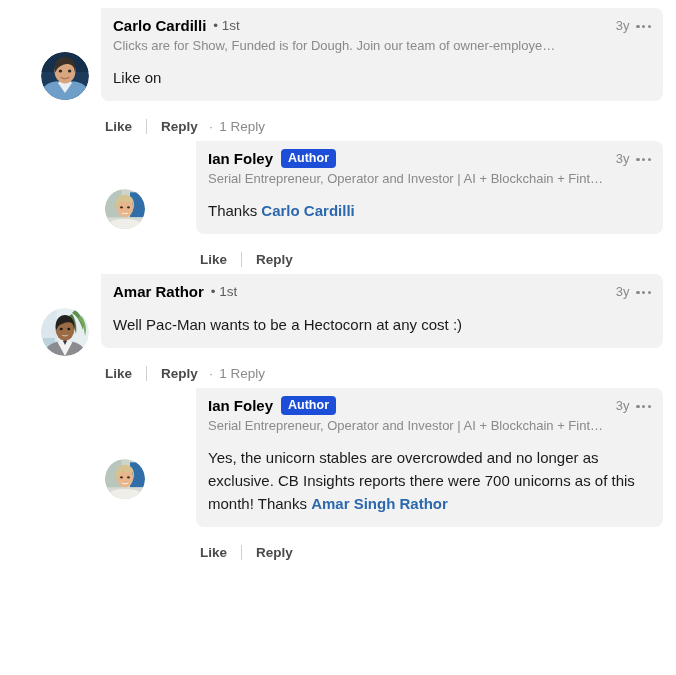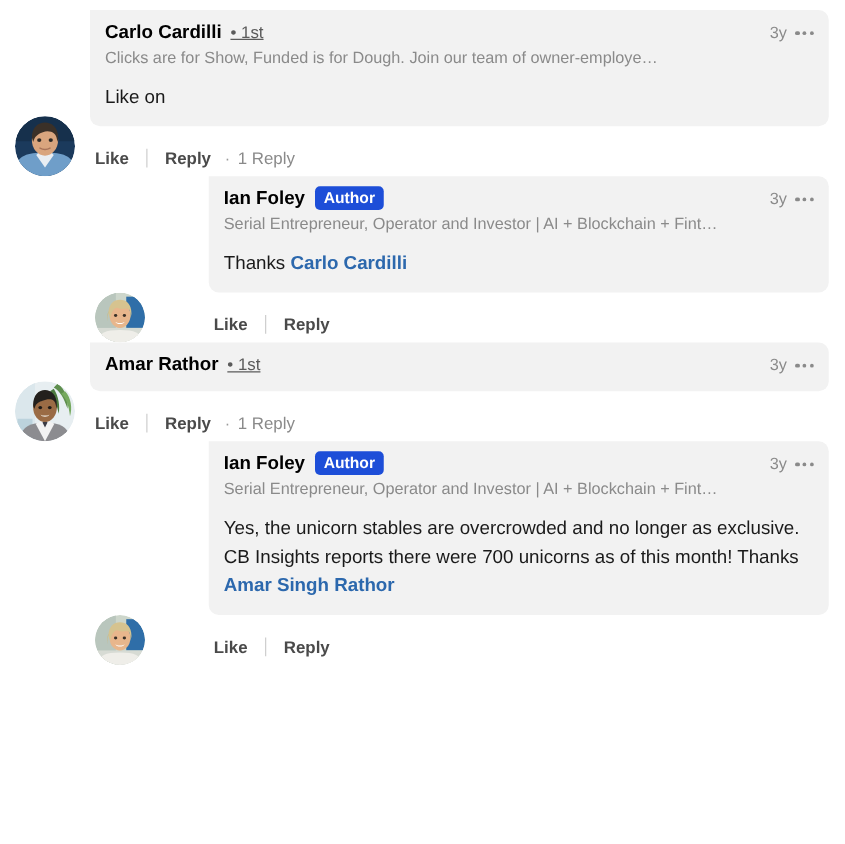--- a/index.html
+++ b/index.html
@@ -18,22 +18,23 @@
   }
 
   .thread {
     width: 676px;
     padding: 8px 0 0 0;
   }
 
   
   .comment {
     display: flex;
-    align-items: flex-end;
+    align-items: center;
     padding: 0 13px 0 12px;
+    margin-left: 29px;
   }
   .comment.is-reply {
     padding-left: 76px;
     gap: 40px;
   }
 
   
   .avatar {
     width: 48px;
     height: 48px;
@@ -82,21 +83,20 @@
     color: #000000;
     line-height: 19px;
     white-space: nowrap;
   }
   .degree {
     font-size: 13.5px;
     color: #5b5b5b;
     margin-left: 7px;
     white-space: nowrap;
     line-height: 19px;
-    text-decoration: underline;
   }
   .author-badge {
     display: inline-block;
     margin-left: 8px;
     background: #1d4ed8;
     color: #ffffff;
     font-size: 12.5px;
     font-weight: bold;
     border-radius: 4px;
     padding: 2px 7px 3px 7px;
@@ -338,20 +338,21 @@
           </div>
           <div class="meta">
             <span class="timestamp">3y</span>
             <span class="dots-icon">
                 <i></i>
                 <i></i>
                 <i></i>
               </span>
           </div>
         </div>
+        <div class="comment-text"><span>Well Pac-Man wants to be a Hectocorn at any cost :)</span></div>
       </div>
       <div class="actions">
         <button class="act-btn">Like</button>
         <span class="act-sep"></span>
         <button class="act-btn">Reply</button>
         <span class="reply-dot">·</span>
         <button class="reply-count">1 Reply</button>
       </div>
     </div>
   </div>

